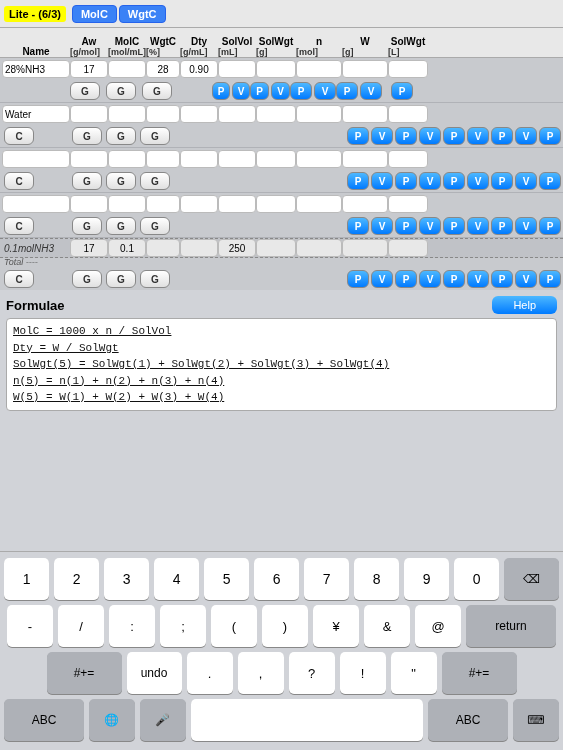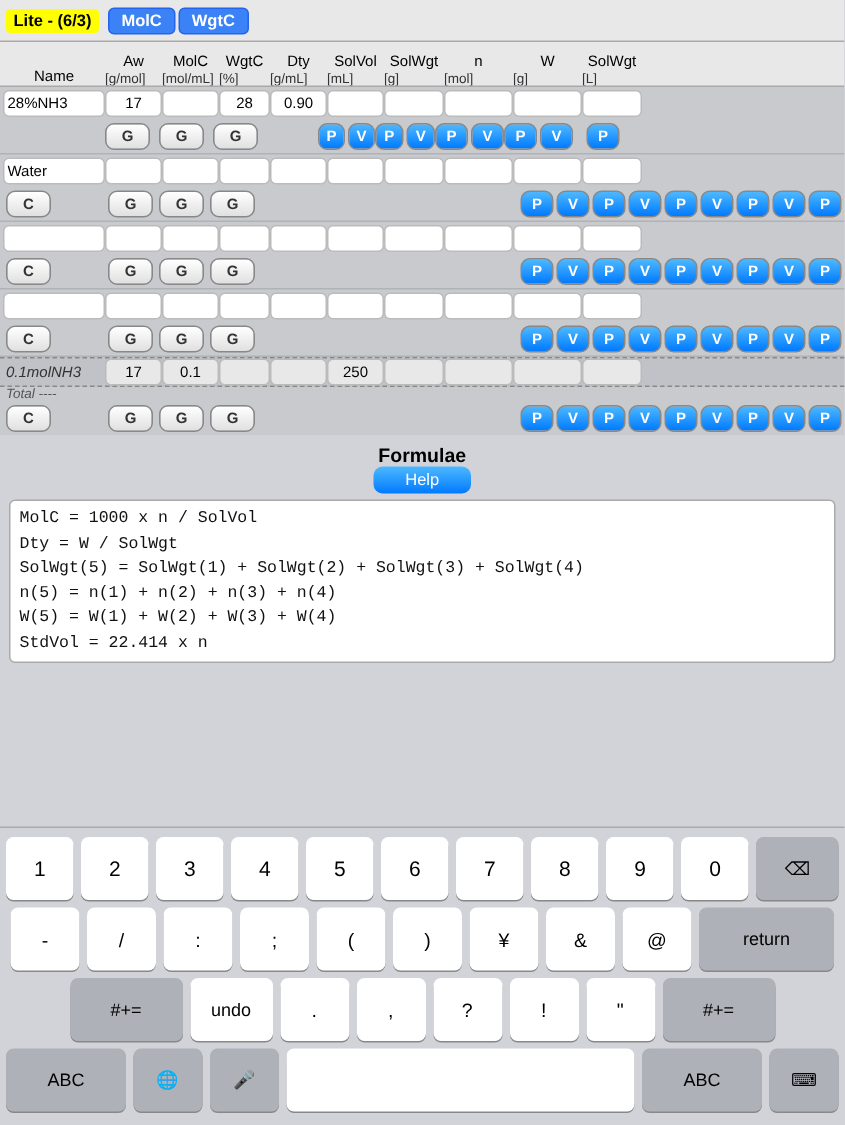--- a/index.html
+++ b/index.html
@@ -57,21 +57,21 @@
       display: flex;
       align-items: flex-end;
       background: #e8e8e8;
       border-bottom: 1px solid #aaa;
       height: 30px;
       padding: 0 2px;
     }
     .col-h {
       text-align: center;
       font-size: 10px;
-      font-weight: normal;
+      font-weight: bold;
       color: #000;
       overflow: hidden;
     }
     
     .col-unit {
       font-size: 9px;
       color: #333;
       text-align: left;
       display: block;
     }
@@ -187,21 +187,20 @@
     .formulae-section {
       background: #d1d3d8;
       padding: 4px 6px;
       margin-top: 2px;
     }
     .formulae-header {
       display: flex;
       justify-content: space-between;
       align-items: center;
       margin-bottom: 4px;
-      flex-direction: column;
     }
     .formulae-title {
       font-size: 13px;
       font-weight: bold;
       color: #000;
     }
     .btn-help {
       background: linear-gradient(to bottom, #4db8ff, #007aff);
       color: white;
       border: none;
@@ -214,20 +213,21 @@
       background: white;
       border: 1px solid #aaa;
       border-radius: 4px;
       padding: 4px 6px;
     }
     .formula-line {
       font-size: 11px;
       color: #111;
       line-height: 1.5;
       font-family: 'Courier New', monospace;
+      text-decoration: underline;
     }
 
     
     .keyboard {
       position: absolute;
       bottom: 0;
       left: 0;
       width: 563px;
       background: #d1d3d8;
       border-top: 1px solid #aaa;
@@ -580,21 +580,20 @@
   <div class="formulae-header">
     <span class="formulae-title">Formulae</span>
     <button class="btn-help">Help</button>
   </div>
   <div class="formulae-box">
     <div class="formula-line">MolC = 1000 x n / SolVol</div>
     <div class="formula-line">Dty   = W / SolWgt</div>
     <div class="formula-line">SolWgt(5) = SolWgt(1) + SolWgt(2) + SolWgt(3) + SolWgt(4)</div>
     <div class="formula-line">n(5)     = n(1) + n(2) + n(3) + n(4)</div>
     <div class="formula-line">W(5)     = W(1) + W(2) + W(3) + W(4)</div>
-    <div class="formula-line">StdVol = 22.414 x n</div>
   </div>
 </div>
 
 <div class="keyboard">
 
   <div class="kb-row">
     <div class="kb-key kb-key-num">1</div>
     <div class="kb-key kb-key-num">2</div>
     <div class="kb-key kb-key-num">3</div>
     <div class="kb-key kb-key-num">4</div>

